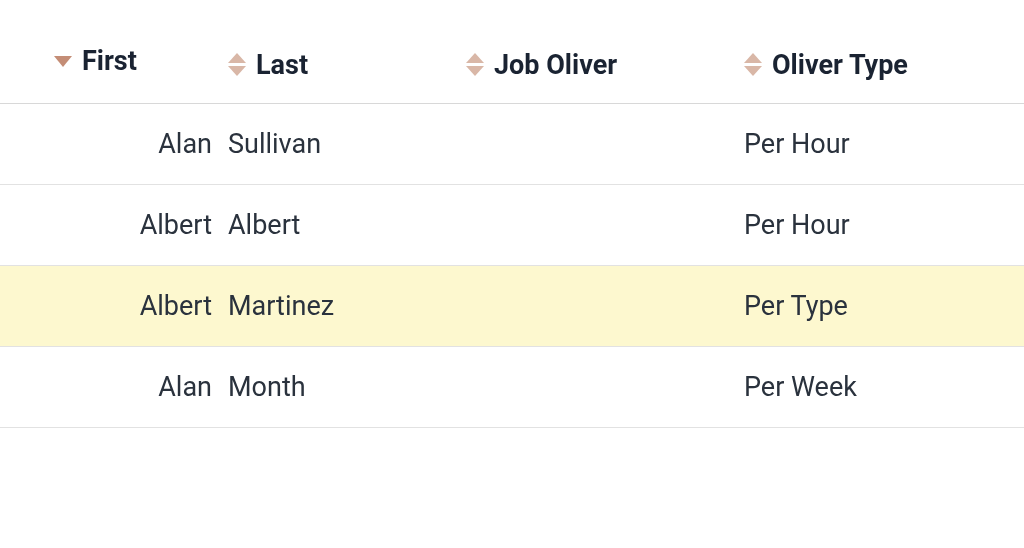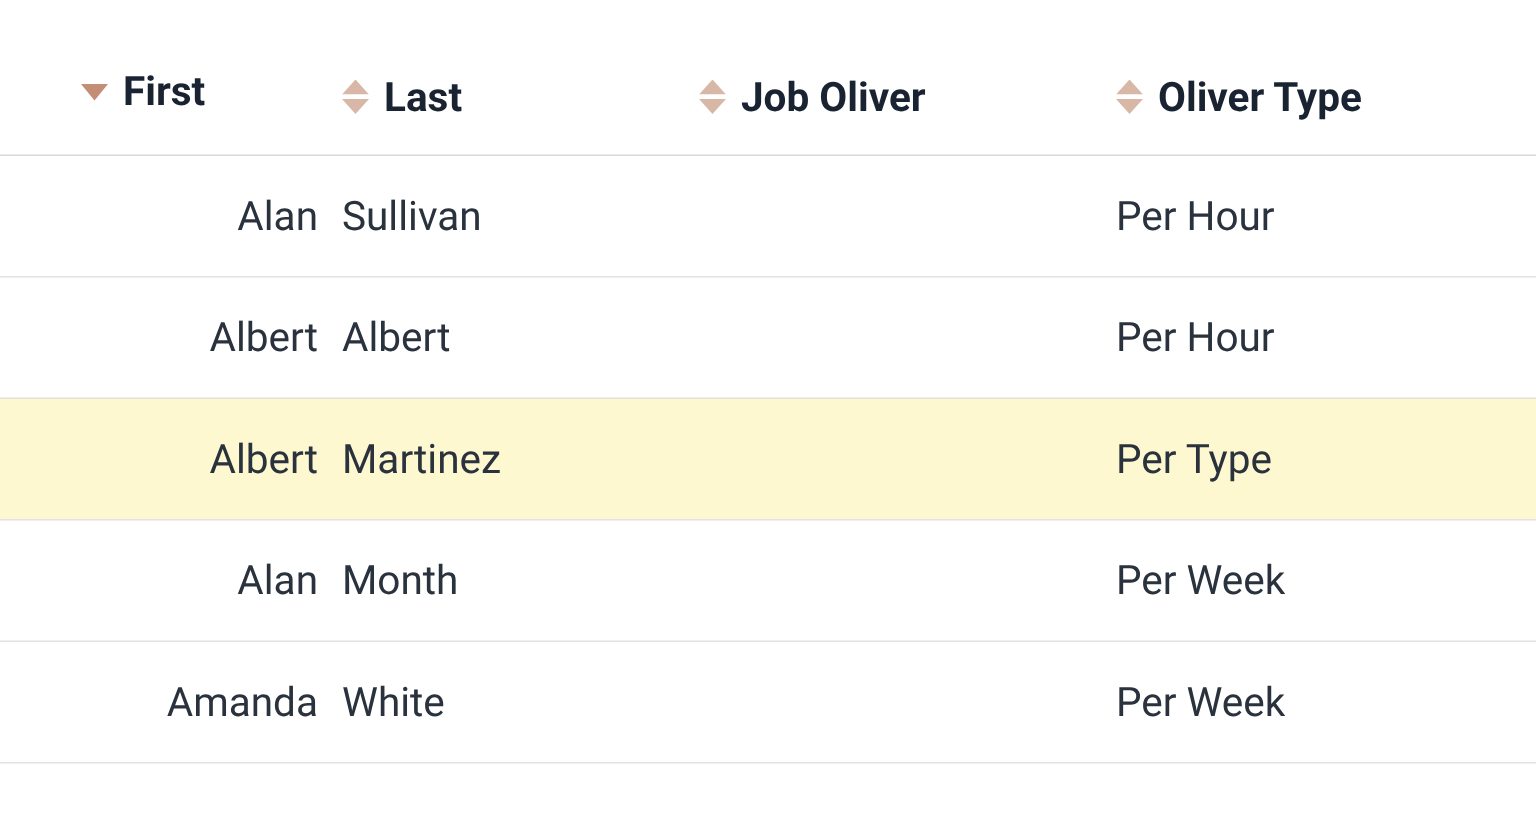--- a/index.html
+++ b/index.html
@@ -143,21 +143,15 @@
         <td class="col-last">Martinez</td>
         <td class="col-job"></td>
         <td class="col-salary">Per Type</td>
       </tr>
       <tr>
         <td class="col-first">Alan</td>
         <td class="col-last">Month</td>
         <td class="col-job"></td>
         <td class="col-salary">Per Week</td>
       </tr>
-      <tr>
-        <td class="col-first">Amanda</td>
-        <td class="col-last">White</td>
-        <td class="col-job"></td>
-        <td class="col-salary">Per Week</td>
-      </tr>
     </tbody>
   </table>
 </div>
 
 </body></html>

